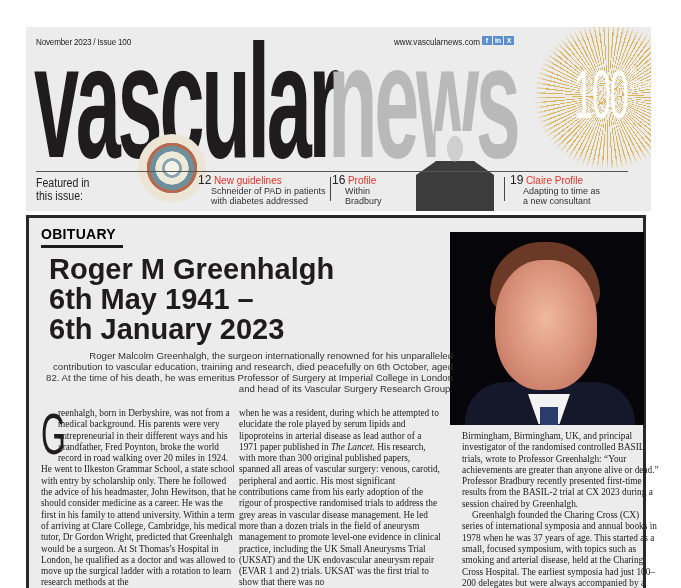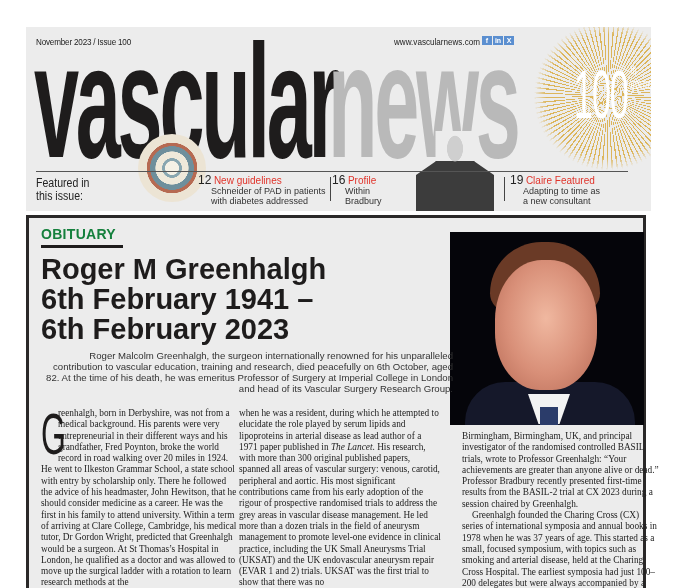--- a/index.html
+++ b/index.html
@@ -23,23 +23,23 @@
   .feature { position:absolute; font-size:9px; line-height:10px; color:#333; }
   .feature .num { color:#222; font-size:12px; }
   .feature .title { color:#e0342b; font-size:10px; }
   .feature .desc { display:block; padding-left:13px; }
   .disc-photo { position:absolute; left:112px; top:107px; width:68px; height:68px; border-radius:50%;
                 background: radial-gradient(circle, #f4f1e6 0 14%, #88a6b0 15% 20%, #efe9da 21% 34%, #6e8f9c 35% 45%, #b66a52 46% 52%, #ece4d4 53% 100%); }
   .person-photo { position:absolute; left:390px; top:104px; width:78px; height:80px;
                   background: radial-gradient(ellipse at 50% 22%, #cfcfcf 0 14%, transparent 15%), linear-gradient(#ececec 0 38%, #3c3c3c 38% 100%);
                   clip-path: polygon(25% 0, 75% 0, 75% 38%, 100% 55%, 100% 100%, 0 100%, 0 55%, 25% 38%); }
   .main { position:absolute; left:26px; top:215px; width:620px; height:380px; border:3px solid #2a2828; background:#ececec; box-sizing:border-box; }
-  .kicker { position:absolute; left:12px; top:8px; font-family:"Liberation Sans", sans-serif; font-weight:bold; font-size:14px; color:#15803d; letter-spacing:0.3px; }
+  .kicker { position:absolute; left:12px; top:8px; font-family:"Liberation Sans", sans-serif; font-weight:bold; font-size:14px; color:#000000; letter-spacing:0.3px; }
   .kicker-rule { position:absolute; left:12px; top:27px; width:82px; height:3px; background:#1e1c1c; }
-  .headline { position:absolute; left:12px; top:36px; font-weight:bold; font-size:29px; line-height:30px; color:#1e1c1c; }
+  .headline { position:absolute; left:20px; top:36px; font-weight:bold; font-size:29px; line-height:30px; color:#1e1c1c; }
   .headline div { white-space:nowrap; }
   .standfirst { position:absolute; left:12px; top:132px; width:412px; font-size:9.6px; line-height:11px; color:#333;text-align:right; }
   .col { position:absolute; top:190px; font-family:"Liberation Serif", serif; font-size:9.3px; line-height:11.3px; color:#222; text-align:left; }
   .col1 { left:12px; width:198px; }
   .col2 { left:210px; width:202px; }
   .col3 { left:433px; width:200px; }
   .dropcap { float:left; font-family:"Liberation Sans", sans-serif; font-size:58px; line-height:48px; height:52px; margin:2px 3px 0 0; color:#1e1c1c; transform:scaleX(0.55); transform-origin:left top; width:14px; }
   .portrait { position:absolute; left:421px; top:14px; width:194px; height:193px; background:#05050a; overflow:hidden; }
   .portrait .hair { position:absolute; left:40px; top:10px; width:110px; height:70px; border-radius:55px 55px 20px 20px; background:#6a3a26; }
   .portrait .face { position:absolute; left:45px; top:28px; width:102px; height:130px; border-radius:46% 46% 44% 44%; background:radial-gradient(ellipse at 50% 45%, #f0b8a0 0%, #d88f78 55%, #b66a55 100%); }
@@ -85,33 +85,33 @@
   <div class="vdivider" style="left:304px; top:150px; height:24px;"></div>
   <div class="feature" style="left:306px; top:148px;">
     <span class="num">16</span>
     <span class="title">Profile</span>
     <span class="desc">Within</span>
     <span class="desc">Bradbury</span>
   </div>
   <div class="vdivider" style="left:478px; top:150px; height:24px;"></div>
   <div class="feature" style="left:484px; top:148px;">
     <span class="num">19</span>
-    <span class="title">Claire Featured</span>
+    <span class="title">Claire Profile</span>
     <span class="desc">Adapting to time as</span>
     <span class="desc">a new consultant</span>
   </div>
 </div>
 
 <div class="main">
   <div class="kicker">OBITUARY</div>
   <div class="kicker-rule"></div>
   <div class="headline">
     <div>Roger M Greenhalgh</div>
-    <div>6th February 1941 –</div>
-    <div>6th February 2023</div>
+    <div>6th May 1941 –</div>
+    <div>6th January 2023</div>
   </div>
   <div class="portrait">
     <div class="hair"></div>
     <div class="suit"></div>
     <div class="face"></div>
     <div class="collar"></div>
     <div class="tie"></div>
   </div>
   <div class="standfirst">Roger Malcolm Greenhalgh, the surgeon internationally renowned for his unparalleled contribution to vascular education, training and research, died peacefully on 6th October, aged 82. At the time of his death, he was emeritus Professor of Surgery at Imperial College in London and head of its Vascular Surgery Research Group.</div>
 

